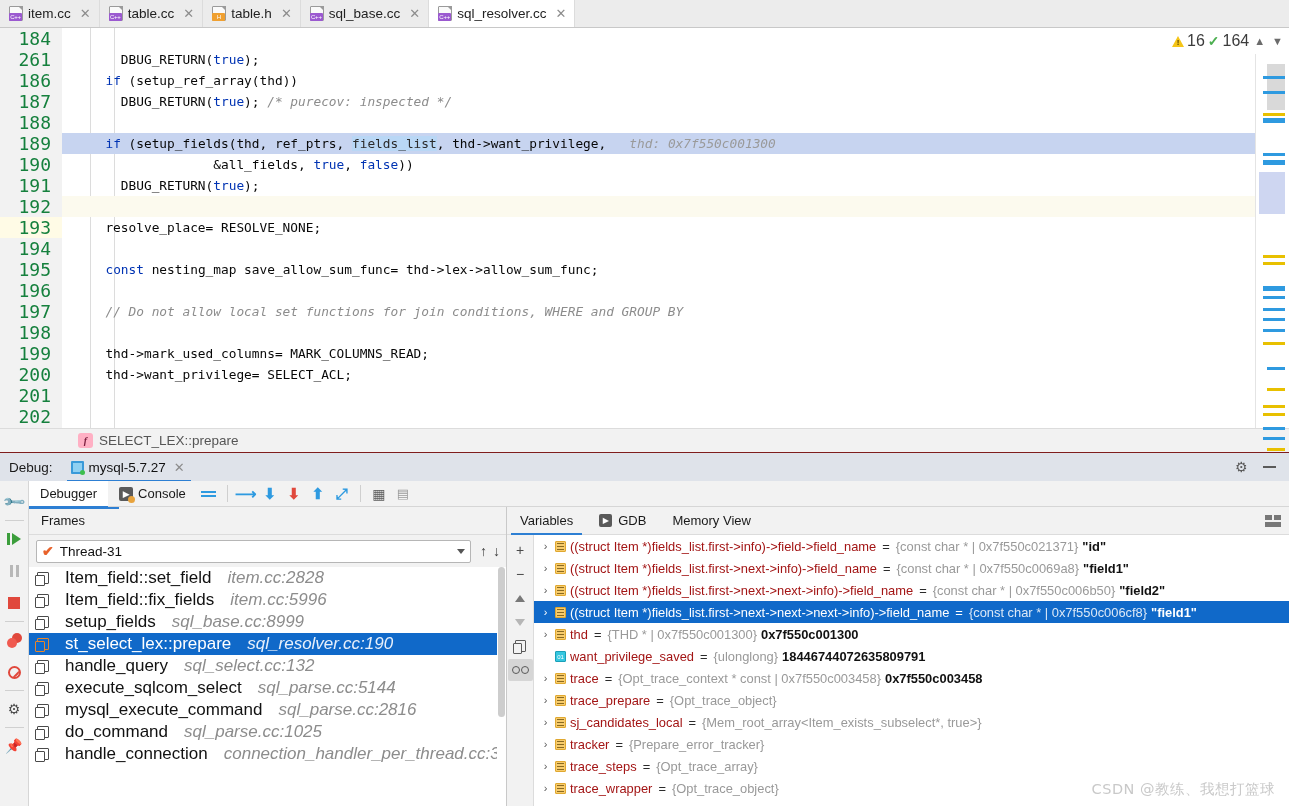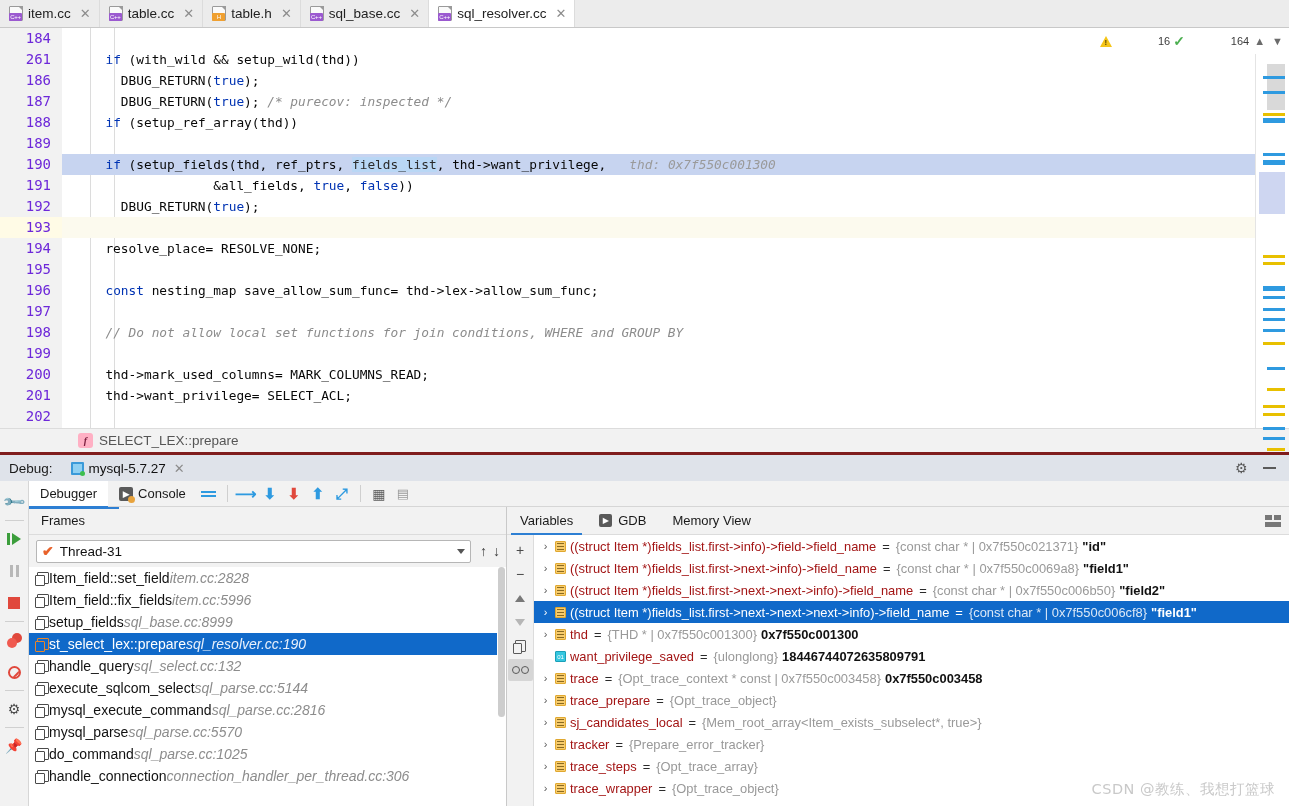--- a/index.html
+++ b/index.html
@@ -57,21 +57,21 @@
   }
   .code-col { flex: 1 1 auto; position: relative; overflow: hidden; }
 
   .codeline {
     height: 21px; line-height: 21px; white-space: pre;
     font-family: "DejaVu Sans Mono", monospace; font-size: 12.8px;
     position: relative;
   }
   .lnum {
     height: 21px; line-height: 21px; text-align: right; padding-right: 11px;
-    font-family: "DejaVu Sans Mono", monospace; font-size: 14px; color: #6d28d9;
+    font-family: "DejaVu Sans Mono", monospace; font-size: 18px; color: #15803d;
   }
   .lnum.hl { background: #fffbe6; }
   .codeline.sel { background: #c7d4f0; }
   .codeline.warnline { background: #fcfaee; }
   .code-inner { padding-left: 28px; }
   .guide { position:absolute; left: 28px; top:0; bottom:0; width:1px; background:#dcdcdc; }
   .guide2 { position:absolute; left: 52px; top:0; bottom:0; width:1px; background:#dcdcdc; }
 
   .kw { color: #0033b3; font-weight: 400; }
   .cmt { color: #8c8c8c; font-style: italic; }
@@ -84,21 +84,21 @@
   .analyzer {
     width: 34px; flex: 0 0 34px; background: #ffffff; position: relative;
     border-left: 1px solid #e4e4e4;
   }
   .an-head {
     height: 26px; display: flex; align-items: center; justify-content: flex-end;
     gap: 3px; padding-right: 4px; font-size: 12px; color: #3c3c3c;
     position: absolute; right: 0; top: 0; width: 160px; z-index: 5;
     background: #ffffff;
   }
-  .an-head .cnt { font-size: 11px; color: #3c3c3c; margin-left: 43px; }
+  .an-head .cnt { font-size: 16px; color: #3c3c3c; }
   .an-head .chev { color: #6b6b6b; font-size: 11px; padding: 0 2px; }
   .warn-tri { width: 0; height: 0; border-left: 6px solid transparent; border-right: 6px solid transparent; border-bottom: 11px solid #f5c518; position: relative; }
   .warn-tri:after { content:"!"; position:absolute; left:-2px; top:2px; font-size:8px; font-weight:bold; color:#5a4500; width:4px; text-align:center;}
   .chk { color: #4caf50; font-size: 14px; font-weight: bold; }
 
   .markbar { position: absolute; right: 4px; top: 26px; bottom: 0; width: 26px; }
   .mark { position: absolute; right: 0; height: 3px; border-radius: 0; }
   .mark.blue { background: #2e9ae0; }
   .mark.yellow { background: #e8c000; }
   .mark.gray { background: #d9d9d9; }
@@ -114,21 +114,21 @@
     width: 15px; height: 15px; background: #ffb0c4; border-radius: 3px;
     color: #7c2040; font-size: 10px; font-style: italic; font-weight: bold;
     display: flex; align-items: center; justify-content: center;
     font-family: "Liberation Serif", serif;
   }
 
   
   .debug-panel { flex: 0 0 auto; display: flex; flex-direction: column; background: #f2f2f2; }
   .debug-titlebar {
     height: 29px; background: #dfe3ea; display: flex; align-items: center;
-    border-top: 3px solid #7f1d1d; position: relative;
+    border-top: 1px solid #7f1d1d; position: relative;
   }
   .debug-label { font-size: 13.5px; color: #1a1a1a; padding: 0 14px 0 9px; }
   .dbg-tab {
     height: 29px; display: flex; align-items: center; gap: 5px; padding: 0 6px 0 4px;
     position: relative; font-size: 13.5px; color: #111;
   }
   .dbg-tab.active:after {
     content: ""; position: absolute; left: 0; right: 0; bottom: 0; height: 2px; background: #2d7fd3;
   }
   .mini-run {
@@ -197,22 +197,22 @@
   .thread-select {
     flex: 1 1 auto; height: 23px; background:#fff; border:1px solid #b6b6b6; border-radius:2px;
     display:flex; align-items:center; padding: 0 5px; gap:6px; font-size:13.5px; color:#111;
   }
   .thr-chk { color:#e8622a; font-size:14px; font-weight:bold; line-height:1; }
   .thread-select .caret { margin-left:auto; border-left:4px solid transparent;border-right:4px solid transparent;border-top:5px solid #555; }
   .updown { display:flex; gap:6px; padding-left:3px; color:#3c3c3c; font-size:14px; }
 
   .frames-list { flex:1 1 auto; overflow:hidden; background:#fff; position:relative; }
   .frame-row {
-    height: 22px; display:flex; align-items:center; gap:0; padding-left: 8px;
-    font-size: 14px; white-space: nowrap;
+    height: 22px; display:flex; align-items:center; gap:16px; padding-left: 8px;
+    font-size: 17px; white-space: nowrap;
   }
   .frame-row.sel { background:#1069c9; color:#fff; }
   .fr-ic {
     width:12px;height:12px;border:1.3px solid #4a4a4a;position:relative;flex:0 0 12px;border-radius:1px;
   }
   .fr-ic:before{content:"";position:absolute;left:-3px;top:2px;width:8px;height:9px;border:1.3px solid #4a4a4a;background:#fff;border-radius:1px;}
   .frame-row.sel .fr-ic { border-color:#e8852a; }
   .frame-row.sel .fr-ic:before { border-color:#e8852a; background:#1069c9; }
   .fn { color:#111; font-weight: 400; }
   .frame-row.sel .fn { color:#fff; }
@@ -344,24 +344,23 @@
           <div class="lnum">199</div>
           <div class="lnum">200</div>
           <div class="lnum">201</div>
           <div class="lnum">202</div>
         </div>
       <div class="code-col">
         <div class="guide"></div>
         <div class="guide2"></div>
         <div id="codelines">
             <div class="codeline"><span class="code-inner"></span></div>
-            <div class="codeline"><span class="code-inner"><span class="txt">  </span><span class="kw">if</span><span class="txt"> (with_wild &amp;&amp; setup_wild(thd))</span></span></div>
             <div class="codeline"><span class="code-inner"><span class="txt">    DBUG_RETURN(</span><span class="kw">true</span><span class="txt">);</span></span></div>
+            <div class="codeline"><span class="code-inner"><span class="txt">  </span><span class="kw">if</span><span class="txt"> (setup_ref_array(thd))</span></span></div>
             <div class="codeline"><span class="code-inner"><span class="txt">    DBUG_RETURN(</span><span class="kw">true</span><span class="txt">); </span><span class="cmt">/* purecov: inspected */</span></span></div>
-            <div class="codeline"><span class="code-inner"><span class="txt">  </span><span class="kw">if</span><span class="txt"> (setup_ref_array(thd))</span></span></div>
             <div class="codeline"><span class="code-inner"></span></div>
             <div class="codeline sel"><span class="code-inner"><span class="txt">  </span><span class="kw">if</span><span class="txt"> (setup_fields(thd, ref_ptrs, </span><span class="ident-hl">fields_list</span><span class="txt">, thd-&gt;want_privilege,   </span><span class="hint">thd: 0x7f550c001300</span></span></div>
             <div class="codeline"><span class="code-inner"><span class="txt">                &amp;all_fields, </span><span class="kw">true</span><span class="txt">, </span><span class="kw">false</span><span class="txt">))</span></span></div>
             <div class="codeline"><span class="code-inner"><span class="txt">    DBUG_RETURN(</span><span class="kw">true</span><span class="txt">);</span></span></div>
             <div class="codeline warnline"><span class="code-inner"></span></div>
             <div class="codeline"><span class="code-inner"><span class="txt">  resolve_place= RESOLVE_NONE;</span></span></div>
             <div class="codeline"><span class="code-inner"></span></div>
             <div class="codeline"><span class="code-inner"><span class="txt">  </span><span class="kw">const</span><span class="txt"> nesting_map save_allow_sum_func= thd-&gt;lex-&gt;allow_sum_func;</span></span></div>
             <div class="codeline"><span class="code-inner"></span></div>
             <div class="codeline"><span class="code-inner"><span class="txt">  </span><span class="cmt">// Do not allow local set functions for join conditions, WHERE and GROUP BY</span></span></div>
@@ -559,25 +558,20 @@
                   <span class="fn">execute_sqlcom_select</span>
                   <span class="loc">sql_parse.cc:5144</span>
                 </div>
                 <div class="frame-row">
                   <span class="fr-ic"></span>
                   <span class="fn">mysql_execute_command</span>
                   <span class="loc">sql_parse.cc:2816</span>
                 </div>
                 <div class="frame-row">
                   <span class="fr-ic"></span>
-                  <span class="fn">mysql_parse</span>
-                  <span class="loc">sql_parse.cc:5570</span>
-                </div>
-                <div class="frame-row">
-                  <span class="fr-ic"></span>
                   <span class="fn">do_command</span>
                   <span class="loc">sql_parse.cc:1025</span>
                 </div>
                 <div class="frame-row">
                   <span class="fr-ic"></span>
                   <span class="fn">handle_connection</span>
                   <span class="loc">connection_handler_per_thread.cc:306</span>
                 </div>
               </div>
           </div>

